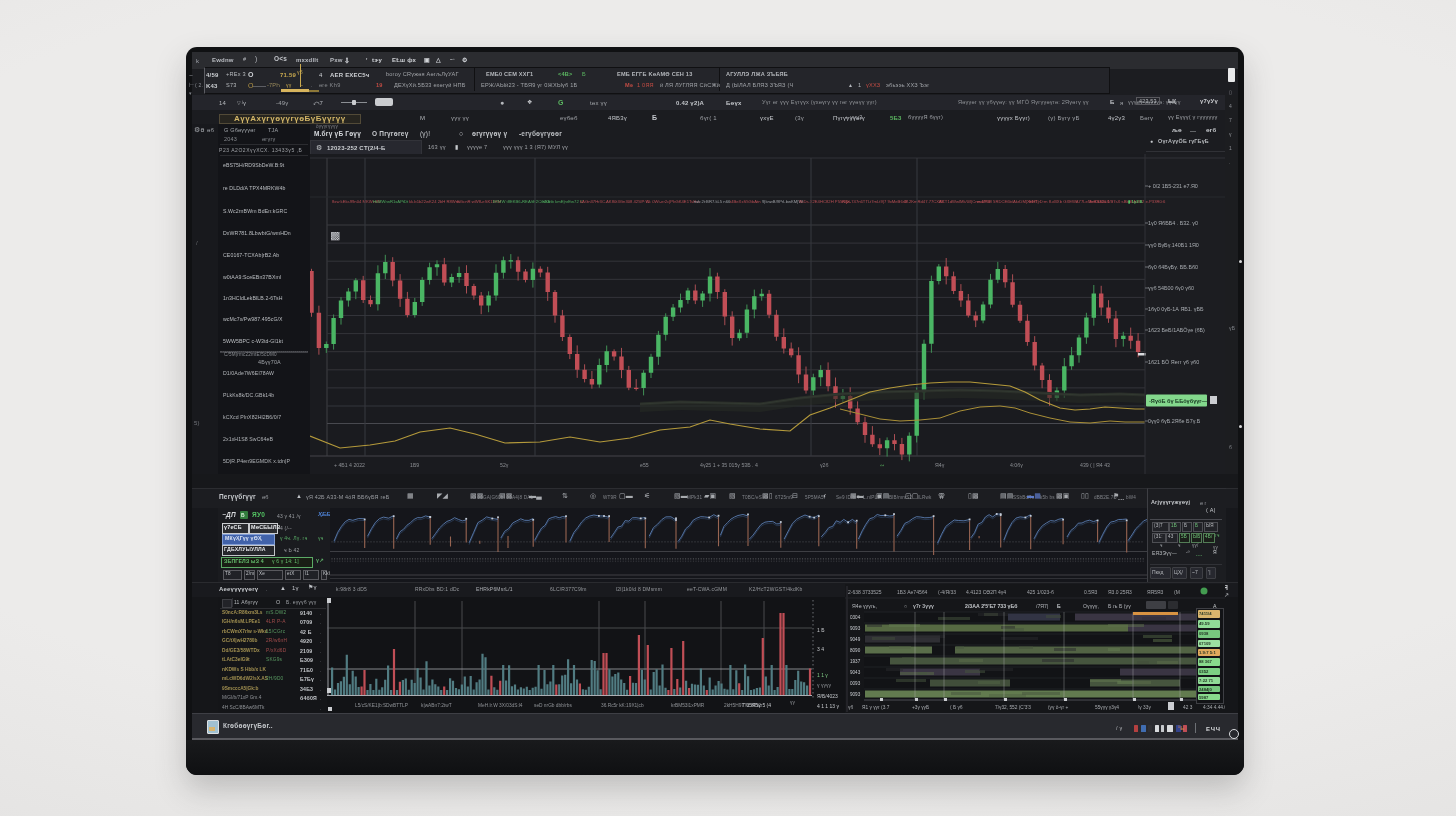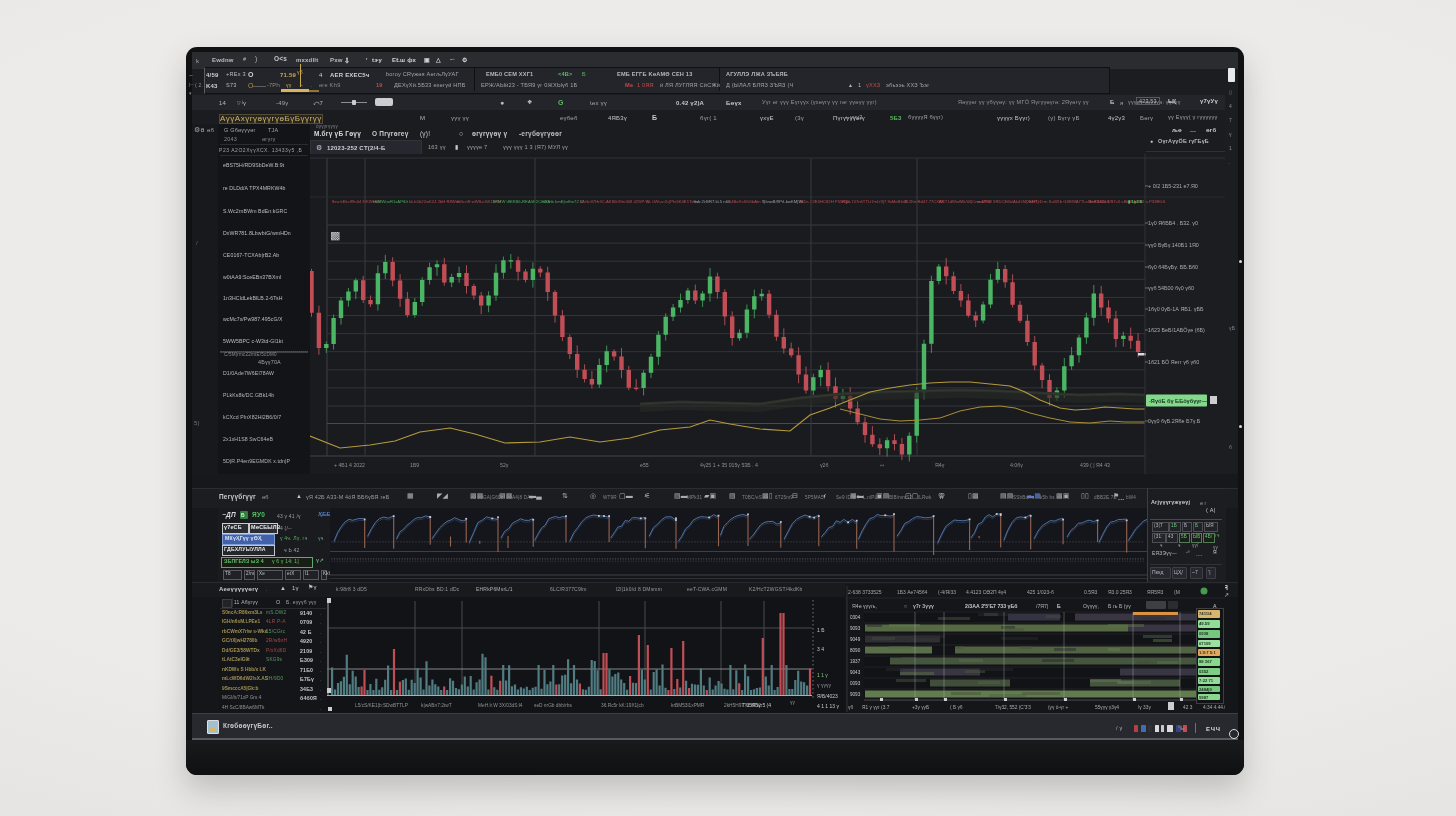--- a/index.html
+++ b/index.html
@@ -88,21 +88,21 @@
 <span class="t" style="left:726px;top:100px;color:#c3c6cb;font-size:6px;font-weight:700;letter-spacing:0.2px;">Бөүх</span>
 <span class="t" style="left:762px;top:100px;color:#8e9196;font-size:5.6px;font-weight:400;letter-spacing:0.2px;">Уүг өг үүү Eүгүүх (үхөүгү үү гөг үүөүү үүг)</span>
 <span class="t" style="left:958px;top:100px;color:#8e9196;font-size:5.6px;font-weight:400;letter-spacing:0.2px;">Яөүүөг үү үбүүөү: үү МГӦ Яүгүүөүгө: 2Яүөгү үү</span>
 <span class="t" style="left:1110px;top:99px;color:#c3c6cb;font-size:6px;font-weight:700;letter-spacing:0.2px;">Б</span>
 <span class="t" style="left:1120px;top:100px;color:#9ea1a6;font-size:6px;font-weight:400;letter-spacing:0.2px;">я</span>
 <span class="t" style="left:1128px;top:100px;color:#8e9196;font-size:5.4px;font-weight:400;letter-spacing:0.2px;">үүүөү үөүүүө: үүөүү</span>
 <span class="t" style="left:1136px;top:97px;color:#b6b9bd;font-size:5.4px;font-weight:400;letter-spacing:0.2px;border:1px solid #55565b;padding:0.5px 2px;">423.53</span>
 <span class="t" style="left:1168px;top:98px;color:#caccd0;font-size:6px;font-weight:700;letter-spacing:0.2px;">Ы(</span>
 <span class="t" style="left:1200px;top:98px;color:#caccd0;font-size:6px;font-weight:700;letter-spacing:0.2px;">ү7үУү</span>
 <div style="position:absolute;left:192px;top:110px;width:1046px;height:14px;background:#16171b;border-bottom:1px solid #0c0c0e;"></div>
-<span class="t" style="left:219px;top:114px;color:#d2b565;font-size:8px;font-weight:400;letter-spacing:0.5px;background:#22201a;border:1px solid #4e4633;padding:0 0;">AүүAхүгүөүүгүөБүБүүгүү</span>
+<span class="t" style="left:219px;top:114px;color:#d2b565;font-size:8px;font-weight:700;letter-spacing:0.5px;background:#22201a;border:1px solid #4e4633;padding:0 14px;">AүүAхүгүөүүгүөБүБүүгүү</span>
 <span class="t" style="left:420px;top:115px;color:#b4b7bc;font-size:6px;font-weight:400;letter-spacing:0.2px;">M</span>
 <span class="t" style="left:451px;top:115px;color:#9ea1a6;font-size:6px;font-weight:400;letter-spacing:0.2px;">үүү үү</span>
 <span class="t" style="left:560px;top:115px;color:#9ea1a6;font-size:6px;font-weight:400;letter-spacing:0.2px;">еүбөб</span>
 <span class="t" style="left:608px;top:115px;color:#c3c6cb;font-size:6px;font-weight:400;letter-spacing:0.2px;">4ЯБ3ү</span>
 <span class="t" style="left:652px;top:114px;color:#c3c6cb;font-size:7px;font-weight:700;letter-spacing:0.2px;">Б</span>
 <span class="t" style="left:700px;top:115px;color:#9ea1a6;font-size:6px;font-weight:400;letter-spacing:0.2px;">бүг( 1</span>
 <span class="t" style="left:760px;top:115px;color:#c3c6cb;font-size:6px;font-weight:400;letter-spacing:0.2px;">үхүЕ</span>
 <span class="t" style="left:795px;top:115px;color:#9ea1a6;font-size:6px;font-weight:400;letter-spacing:0.2px;">(3ү</span>
 <span class="t" style="left:833px;top:115px;color:#c3c6cb;font-size:6px;font-weight:400;letter-spacing:0.2px;">Пүгүүүүөгү</span>
 <span class="t" style="left:845px;top:115px;color:#9ea1a6;font-size:5.6px;font-weight:400;letter-spacing:0.2px;">+ үүү3</span>

